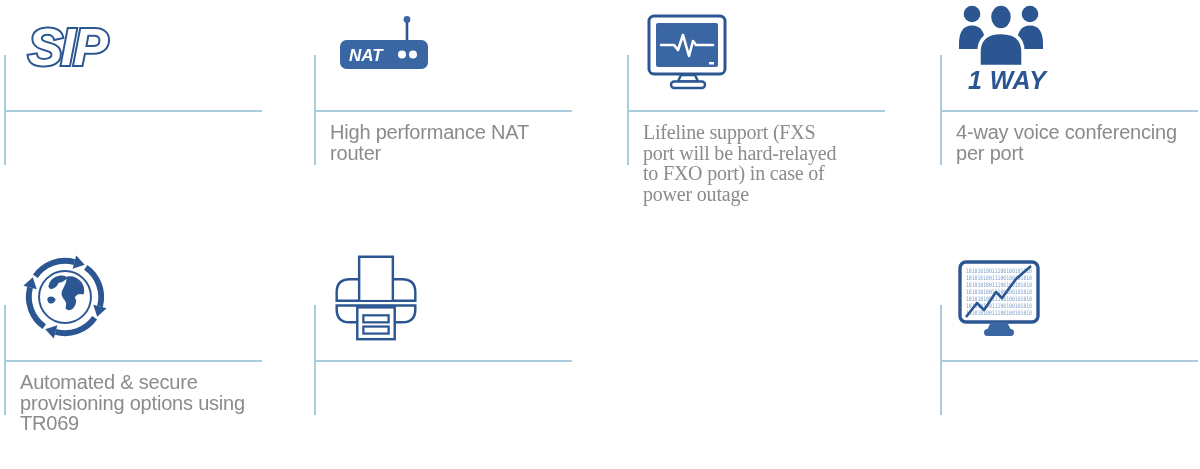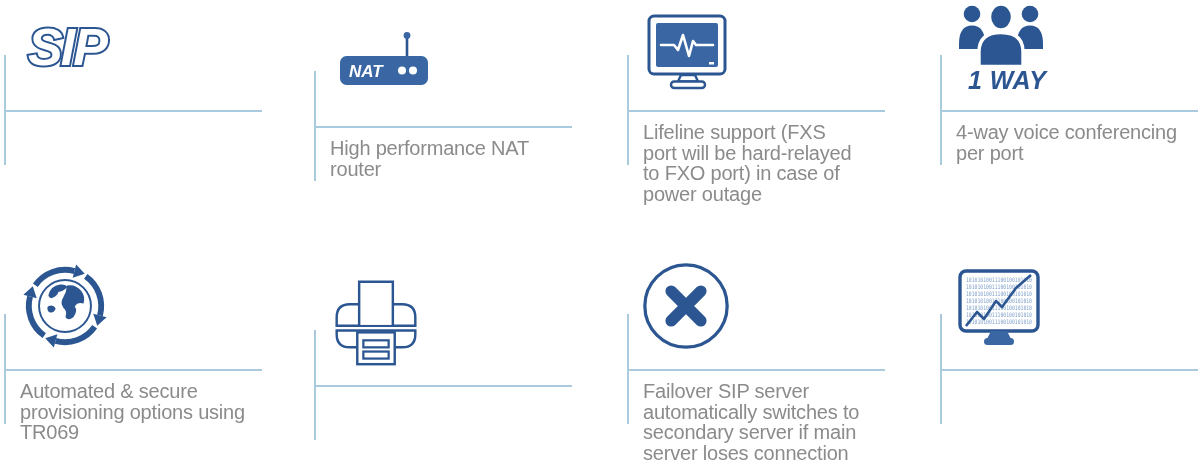--- a/index.html
+++ b/index.html
@@ -13,22 +13,22 @@
   html,body{background:#fff;}
   .canvas{
     position:relative;
     width:1200px;height:469px;
     background:#fff;
     font-family:"Liberation Sans","DejaVu Sans",sans-serif;
     overflow:hidden;
   }
   .cell{position:absolute;width:300px;}
   .r1{top:0;height:240px;}
-  .r2{top:259px;height:206px;}
-  .c1{left:4px;} .c2{left:314px;margin-top:16px;} .c3{left:627px;} .c4{left:940px;}
+  .r2{top:250px;height:206px;}
+  .c1{left:4px;} .c2{left:314px;} .c3{left:627px;font-family:Liberation Serif, serif;} .c4{left:940px;}
   .vline{position:absolute;left:0;top:55px;width:2px;height:110px;background:var(--c-div);}
   .hline{position:absolute;left:0;top:110px;width:258px;height:2px;background:var(--c-div);}
   .icon{position:absolute;}
   .desc{
     position:absolute;left:16px;top:122px;
     max-width:252px;
     font-size:20px;line-height:20.5px;
     letter-spacing:-0.2px;
     color:var(--c-text);
     white-space:pre-line;
@@ -155,32 +155,20 @@
       <path d="M3,50 L3,41 Q3,27 17,27 L73,27 Q87,27 87,41 L87,50 Z" class="fw sd" stroke-width="2.6"></path>
       <path d="M3,55 L3,59 Q3,73 17,73 L73,73 Q87,73 87,59 L87,55 Z" class="fw sd" stroke-width="2.6"></path>
       <rect x="27" y="3" width="36" height="46" class="fw"></rect>
       <path d="M27,50 L27,3 L63,3 L63,50" class="nf sd" stroke-width="2.6"></path>
       <rect x="25" y="57" width="40" height="34" class="fw sd" stroke-width="2.6"></rect>
       <rect x="31.5" y="65.5" width="27" height="7.5" class="fw sd" stroke-width="2.4"></rect>
       <rect x="31.5" y="77.5" width="27" height="7.5" class="fw sd" stroke-width="2.4"></rect>
     </svg>
   </div>
 
-  <div class="cell r2 c3">
-    <div class="vline"></div>
-    <div class="hline"></div>
-    <svg class="icon" style="left:14px;top:2px" width="90" height="90" viewBox="0 0 94 94">
-      <circle cx="47" cy="47" r="43" class="nf sd" stroke-width="3.4"></circle>
-      <path d="M31.5,31.5 L62.5,62.5 M62.5,31.5 L31.5,62.5" class="nf sd" stroke-width="12" stroke-linecap="round"></path>
-    </svg>
-    <div class="desc">Failover SIP server
-automatically switches to
-secondary server if main
-server loses connection</div>
-  </div>
 
   <div class="cell r2 c4">
     <div class="vline"></div>
     <div class="hline"></div>
     <svg class="icon" style="left:18px;top:10px" width="84" height="78" viewBox="0 0 84 78">
       <rect x="2" y="2" width="78" height="60" rx="6" class="fw sd" stroke-width="3.4"></rect>
       <text class="bin-row fb" x="8" y="13" textLength="66" lengthAdjust="spacingAndGlyphs">10101010011100100101010</text>
       <text class="bin-row fb" x="8" y="20" textLength="66" lengthAdjust="spacingAndGlyphs">10101010011100100101010</text>
       <text class="bin-row fb" x="8" y="27" textLength="66" lengthAdjust="spacingAndGlyphs">10101010011100100101010</text>
       <text class="bin-row fb" x="8" y="34" textLength="66" lengthAdjust="spacingAndGlyphs">10101010011100100101010</text>

